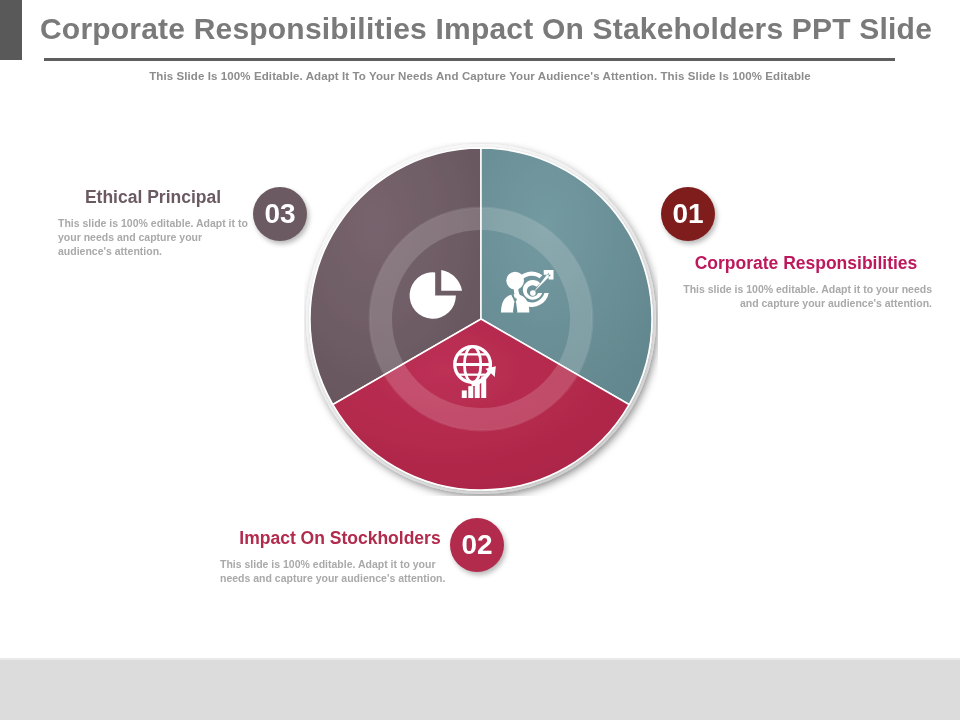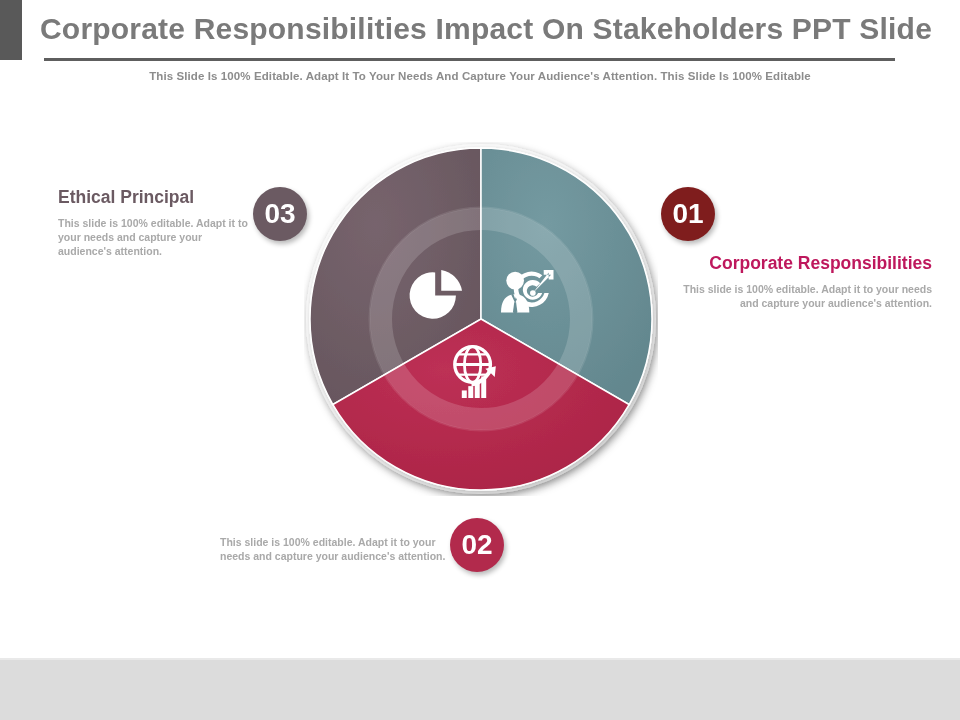--- a/index.html
+++ b/index.html
@@ -87,20 +87,21 @@
   #badge-03 { left: 253px; top: 187px; background: #6b5a62; }
   #badge-01 { left: 661px; top: 187px; background: #7f1d1d; }
   #badge-02 { left: 450px; top: 518px; background: #b22a4c; }
 
   
   .callout { position: absolute; }
   .callout-title {
     font-size: 17.5px;
     font-weight: bold;
     line-height: 22px;
+    text-align: center;
   }
   .callout-body {
     font-size: 10.5px;
     font-weight: bold;
     color: #a9a9a9;
     line-height: 14px;
     margin-top: 8px;
   }
 
   #callout-03 { left: 58px; top: 186px; width: 190px; text-align: left; }
@@ -220,18 +221,19 @@
     <div class="callout-title">Ethical Principal</div>
     <div class="callout-body">This slide is 100% editable.  Adapt it to your needs and capture your audience's attention.</div>
   </div>
 
   <div class="callout" id="callout-01">
     <div class="callout-title">Corporate Responsibilities</div>
     <div class="callout-body">This slide is 100% editable. Adapt it to your needs and capture your audience's attention.</div>
   </div>
 
   <div class="callout" id="callout-02">
+    <div class="callout-title">Impact On Stockholders</div>
     <div class="callout-body">This slide is 100% editable. Adapt it to your needs and capture your audience's attention.</div>
   </div>
 
   <div id="footer-band"></div>
 
 </div>
 
 </body></html>

